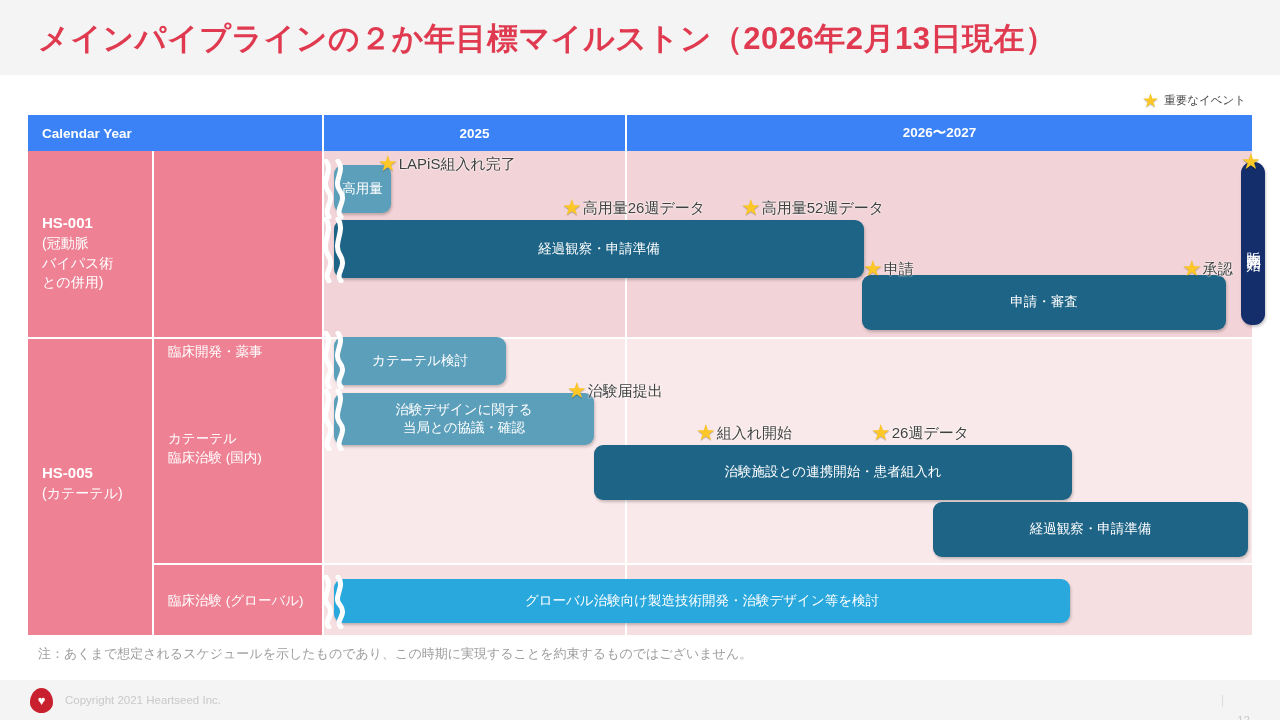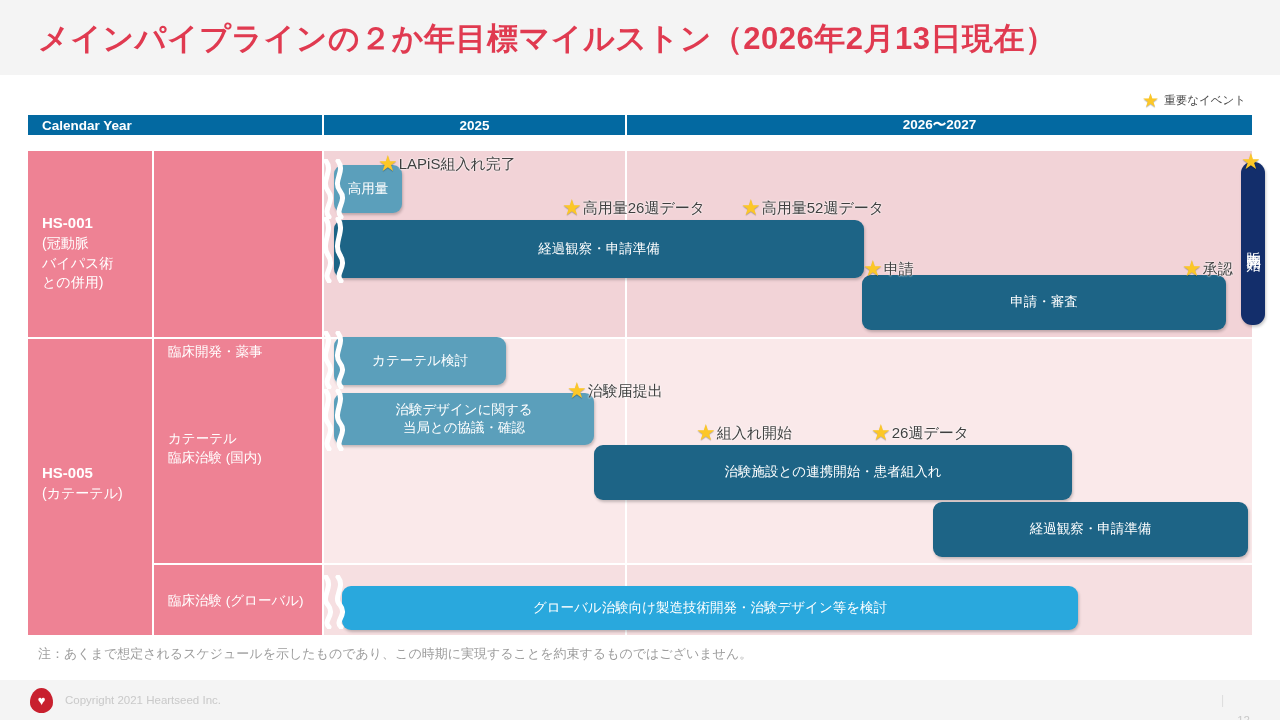--- a/index.html
+++ b/index.html
@@ -29,21 +29,21 @@
     display:inline-block;position:relative;
     color:#fcc727;line-height:1;
     text-shadow:0 1px 1px rgba(0,0,0,.28);
   }
   
   #chart{
     position:absolute;left:28px;top:115px;width:1224px;height:520px;
   }
   
   .hdr{
-    position:absolute;top:0;height:20px;background:#0369a1;
+    position:absolute;top:0;height:36px;background:#3b82f6;
     color:#ffffff;font-size:13.5px;font-weight:700;
     display:flex;align-items:center;justify-content:center;
     box-sizing:border-box;
   }
   #hdr-calendar{left:0;width:294px;justify-content:flex-start;padding-left:14px;}
   #hdr-y1{left:296px;width:301px;}
   #hdr-y2{left:599px;width:625px;}
 
   
   .rowbg{position:absolute;box-sizing:border-box;}
@@ -181,21 +181,21 @@
     <b>HS-005</b>
     <span class="ml">(カテーテル)</span>
   </div>
   <div class="rowtext sub-name" style="top:315px">
     <span class="ml">カテーテル<br>臨床治験 (国内)</span>
   </div>
   <div class="rowtext sub-name" style="top:477px">
     <span class="ml">臨床治験 (グローバル)</span>
   </div>
 
-  <div class="bar teal" style="left:306px;top:50px;width:68px;height:48px;">
+  <div class="bar teal" style="left:306px;top:50px;width:57px;height:48px;">
     <span class="ml">高用量</span>
   </div>
   <div class="bar deep" style="left:306px;top:105px;width:530px;height:58px;">
     <span class="ml">経過観察・申請準備</span>
   </div>
   <div class="bar deep" style="left:834px;top:160px;width:364px;height:55px;">
     <span class="ml">申請・審査</span>
   </div>
   <div class="bar navy" style="left:1213px;top:47px;width:24px;height:163px;">
     <span class="ml">販売開始</span>
@@ -207,21 +207,21 @@
   <div class="bar teal" style="left:306px;top:278px;width:260px;height:52px;">
     <span class="ml">治験デザインに関する<br>当局との協議・確認</span>
   </div>
   <div class="bar deep" style="left:566px;top:330px;width:478px;height:55px;">
     <span class="ml">治験施設との連携開始・患者組入れ</span>
   </div>
   <div class="bar deep" style="left:905px;top:387px;width:315px;height:55px;">
     <span class="ml">経過観察・申請準備</span>
   </div>
 
-  <div class="bar cyan" style="left:314px;top:464px;width:736px;height:44px;margin-top:7px;">
+  <div class="bar cyan" style="left:306px;top:464px;width:736px;height:44px;">
     <span class="ml">グローバル治験向け製造技術開発・治験デザイン等を検討</span>
   </div>
 
   <div class="squiggle" style="left:292px;top:44px;">
     <svg width="26" height="60" viewBox="0 0 26 60">
       <path d="M6 2 C 14 12, 0 22, 8 32 C 16 42, 2 50, 9 58" stroke="#fff" stroke-width="5" fill="none" stroke-linecap="round"></path>
       <path d="M18 2 C 26 12, 12 22, 20 32 C 28 42, 14 50, 21 58" stroke="#fff" stroke-width="5" fill="none" stroke-linecap="round"></path>
     </svg>
   </div>
   <div class="squiggle" style="left:292px;top:102px;">

